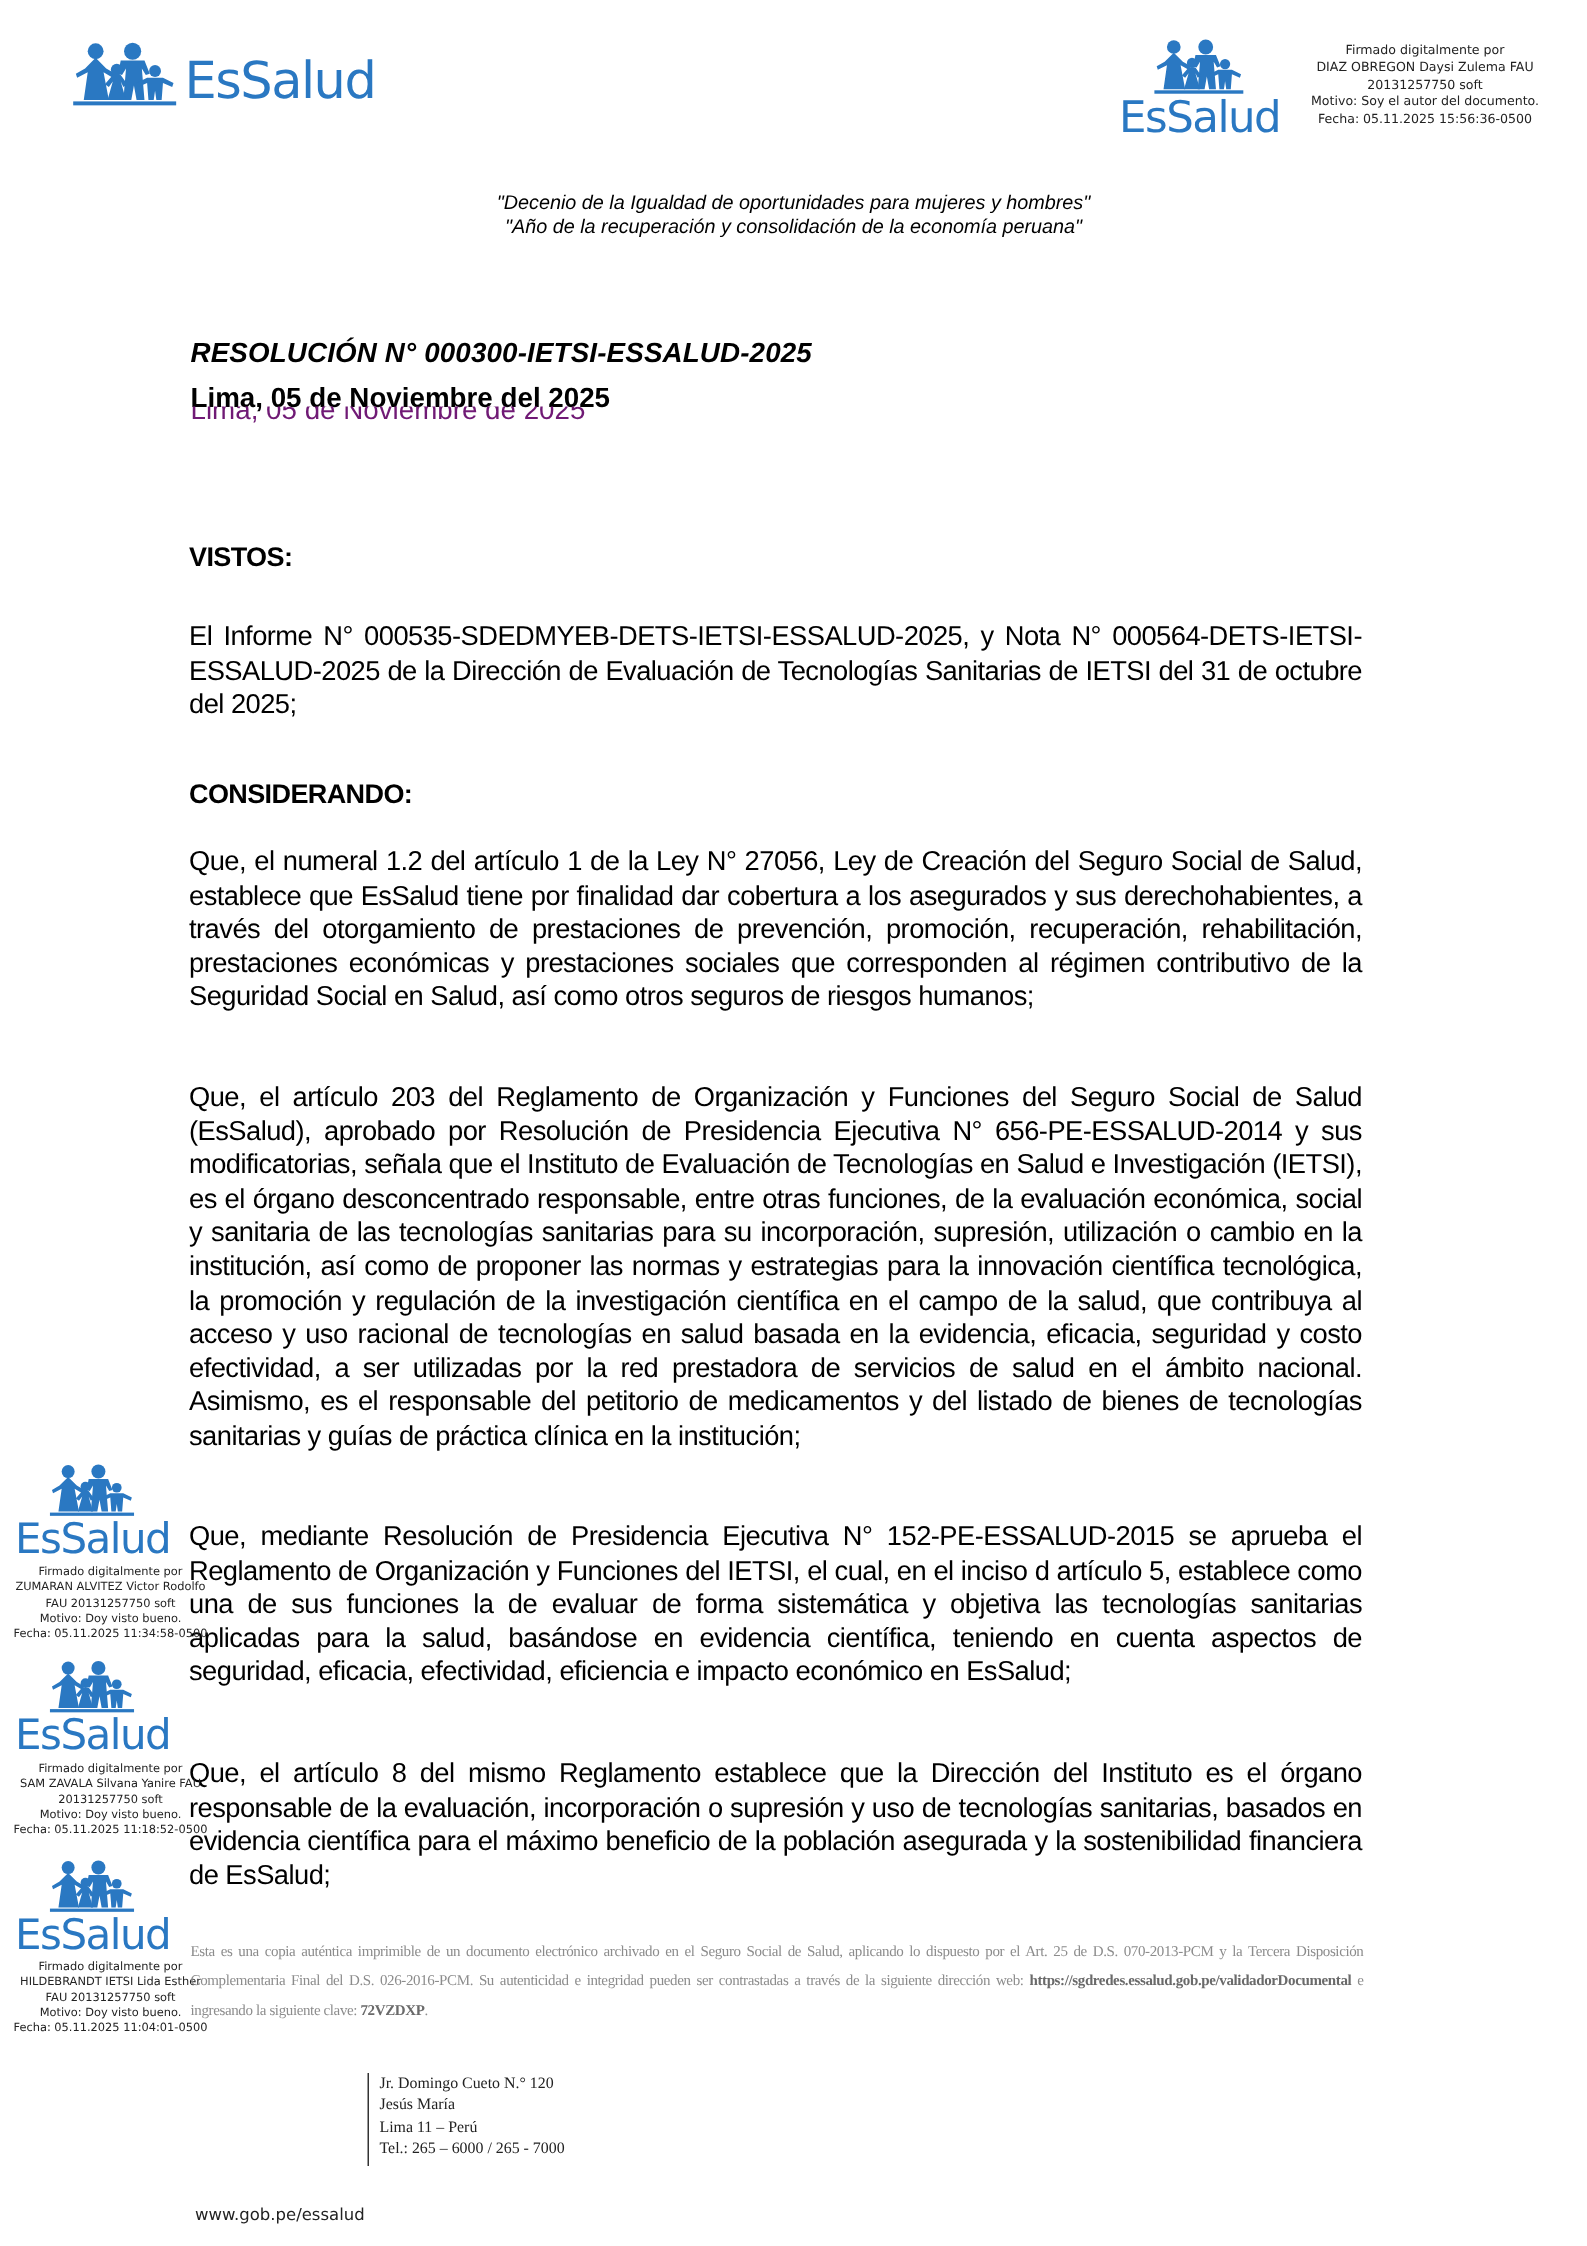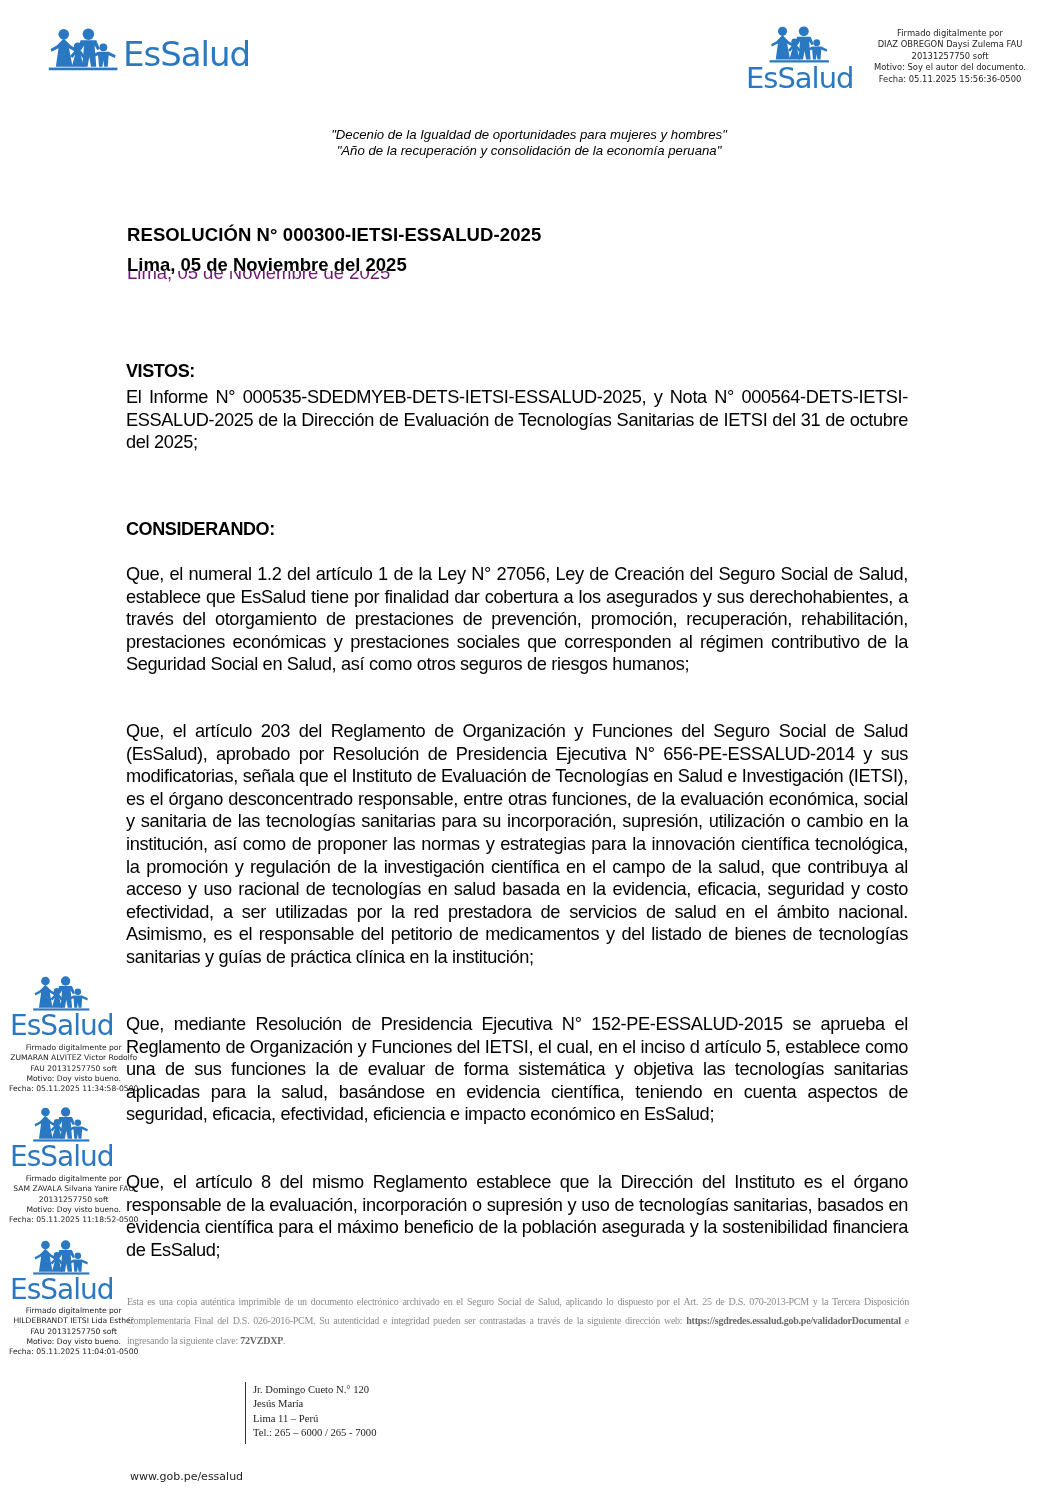--- a/index.html
+++ b/index.html
@@ -15,21 +15,21 @@
   .logo-stack { flex-direction: column; align-items: center; }
   .logo-top-right { left: 746px; top: 26px; }
   .logo-top-right .logo-word { font-size: 29px; margin-top: 0px; }
   .logo-side .logo-word { font-size: 28px; }
 
   .sig-text { font-family: "DejaVu Sans", sans-serif; font-size: 8.4px; line-height: 11.4px; color: #222; white-space: nowrap; text-align: center; }
   .sig-top { left: 874px; top: 28px; }
 
   .mottos { left: 0; width: 1058px; top: 127px; text-align: center; font-style: italic; font-size: 13.2px; line-height: 15.5px; color: #000; }
 
-  .res-title { left: 127px; top: 224px; font-weight: bold; font-size: 18.5px; letter-spacing: 0.1px; }
+  .res-title { left: 127px; top: 224px; font-weight: bold; font-size: 18.5px; letter-spacing: 0.1px; font-style: italic; }
   .res-date { left: 127px; top: 254px; font-weight: bold; font-size: 18.5px; }
   .res-date-ghost { left: 127px; top: 271px; font-size: 18.5px; height: 12px; overflow: hidden; color: #701a75; }
   .res-date-ghost span { display: block; margin-top: -9px; }
 
   .body-text { left: 126px; width: 782px; font-size: 18.2px; line-height: 22.6px; text-align: justify; font-stretch: condensed; letter-spacing: -0.35px; }
   .heading { left: 126px; font-weight: bold; font-size: 18px; letter-spacing: -0.4px; text-align: center; }
 
   .notice { left: 127px; width: 782px; top: 1292px; font-family: Liberation Serif, serif; font-size: 10px; line-height: 19.3px; color: #8c8c8c; text-align: justify; letter-spacing: -0.25px; }
   .notice b { color: #6a6a6a; }
 
@@ -86,21 +86,21 @@
   <div>"Año de la recuperación y consolidación de la economía peruana"</div>
 </div>
 
 <div class="abs res-title">RESOLUCIÓN N° 000300-IETSI-ESSALUD-2025</div>
 <div class="abs res-date">Lima, 05 de Noviembre del 2025</div>
 <div class="abs res-date-ghost">
     <span>Lima, 05 de Noviembre de 2025</span>
   </div>
 
 <div class="abs heading" style="top:361px;">VISTOS:</div>
-<div class="abs body-text" style="top:386px;">El Informe N° 000535-SDEDMYEB-DETS-IETSI-ESSALUD-2025, y Nota N° 000564-DETS-IETSI-ESSALUD-2025 de la Dirección de Evaluación de Tecnologías Sanitarias de IETSI del 31 de octubre del 2025;</div>
+<div class="abs body-text" style="top:413px;">El Informe N° 000535-SDEDMYEB-DETS-IETSI-ESSALUD-2025, y Nota N° 000564-DETS-IETSI-ESSALUD-2025 de la Dirección de Evaluación de Tecnologías Sanitarias de IETSI del 31 de octubre del 2025;</div>
 
 <div class="abs heading" style="top:519px;">CONSIDERANDO:</div>
 <div class="abs body-text" style="top:563px;">Que, el numeral 1.2 del artículo 1 de la Ley N° 27056, Ley de Creación del Seguro Social de Salud, establece que EsSalud tiene por finalidad dar cobertura a los asegurados y sus derechohabientes, a través del otorgamiento de prestaciones de prevención, promoción, recuperación, rehabilitación, prestaciones económicas y prestaciones sociales que corresponden al régimen contributivo de la Seguridad Social en Salud, así como otros seguros de riesgos humanos;</div>
 <div class="abs body-text" style="top:720px;">Que, el artículo 203 del Reglamento de Organización y Funciones del Seguro Social de Salud (EsSalud), aprobado por Resolución de Presidencia Ejecutiva N° 656-PE-ESSALUD-2014 y sus modificatorias, señala que el Instituto de Evaluación de Tecnologías en Salud e Investigación (IETSI), es el órgano desconcentrado responsable, entre otras funciones, de la evaluación económica, social y sanitaria de las tecnologías sanitarias para su incorporación, supresión, utilización o cambio en la institución, así como de proponer las normas y estrategias para la innovación científica tecnológica, la promoción y regulación de la investigación científica en el campo de la salud, que contribuya al acceso y uso racional de tecnologías en salud basada en la evidencia, eficacia, seguridad y costo efectividad, a ser utilizadas por la red prestadora de servicios de salud en el ámbito nacional. Asimismo, es el responsable del petitorio de medicamentos y del listado de bienes de tecnologías sanitarias y guías de práctica clínica en la institución;</div>
 <div class="abs body-text" style="top:1013px;">Que, mediante Resolución de Presidencia Ejecutiva N° 152-PE-ESSALUD-2015 se aprueba el Reglamento de Organización y Funciones del IETSI, el cual, en el inciso d artículo 5, establece como una de sus funciones la de evaluar de forma sistemática y objetiva las tecnologías sanitarias aplicadas para la salud, basándose en evidencia científica, teniendo en cuenta aspectos de seguridad, eficacia, efectividad, eficiencia e impacto económico en EsSalud;</div>
 <div class="abs body-text" style="top:1171px;">Que, el artículo 8 del mismo Reglamento establece que la Dirección del Instituto es el órgano responsable de la evaluación, incorporación o supresión y uso de tecnologías sanitarias, basados en evidencia científica para el máximo beneficio de la población asegurada y la sostenibilidad financiera de EsSalud;</div>
 
 <div class="logo logo-stack logo-side" style="left:10px; top:976px;">
   <svg width="58" height="36" fill="#2a78c2">
       <use href="#family"></use>

